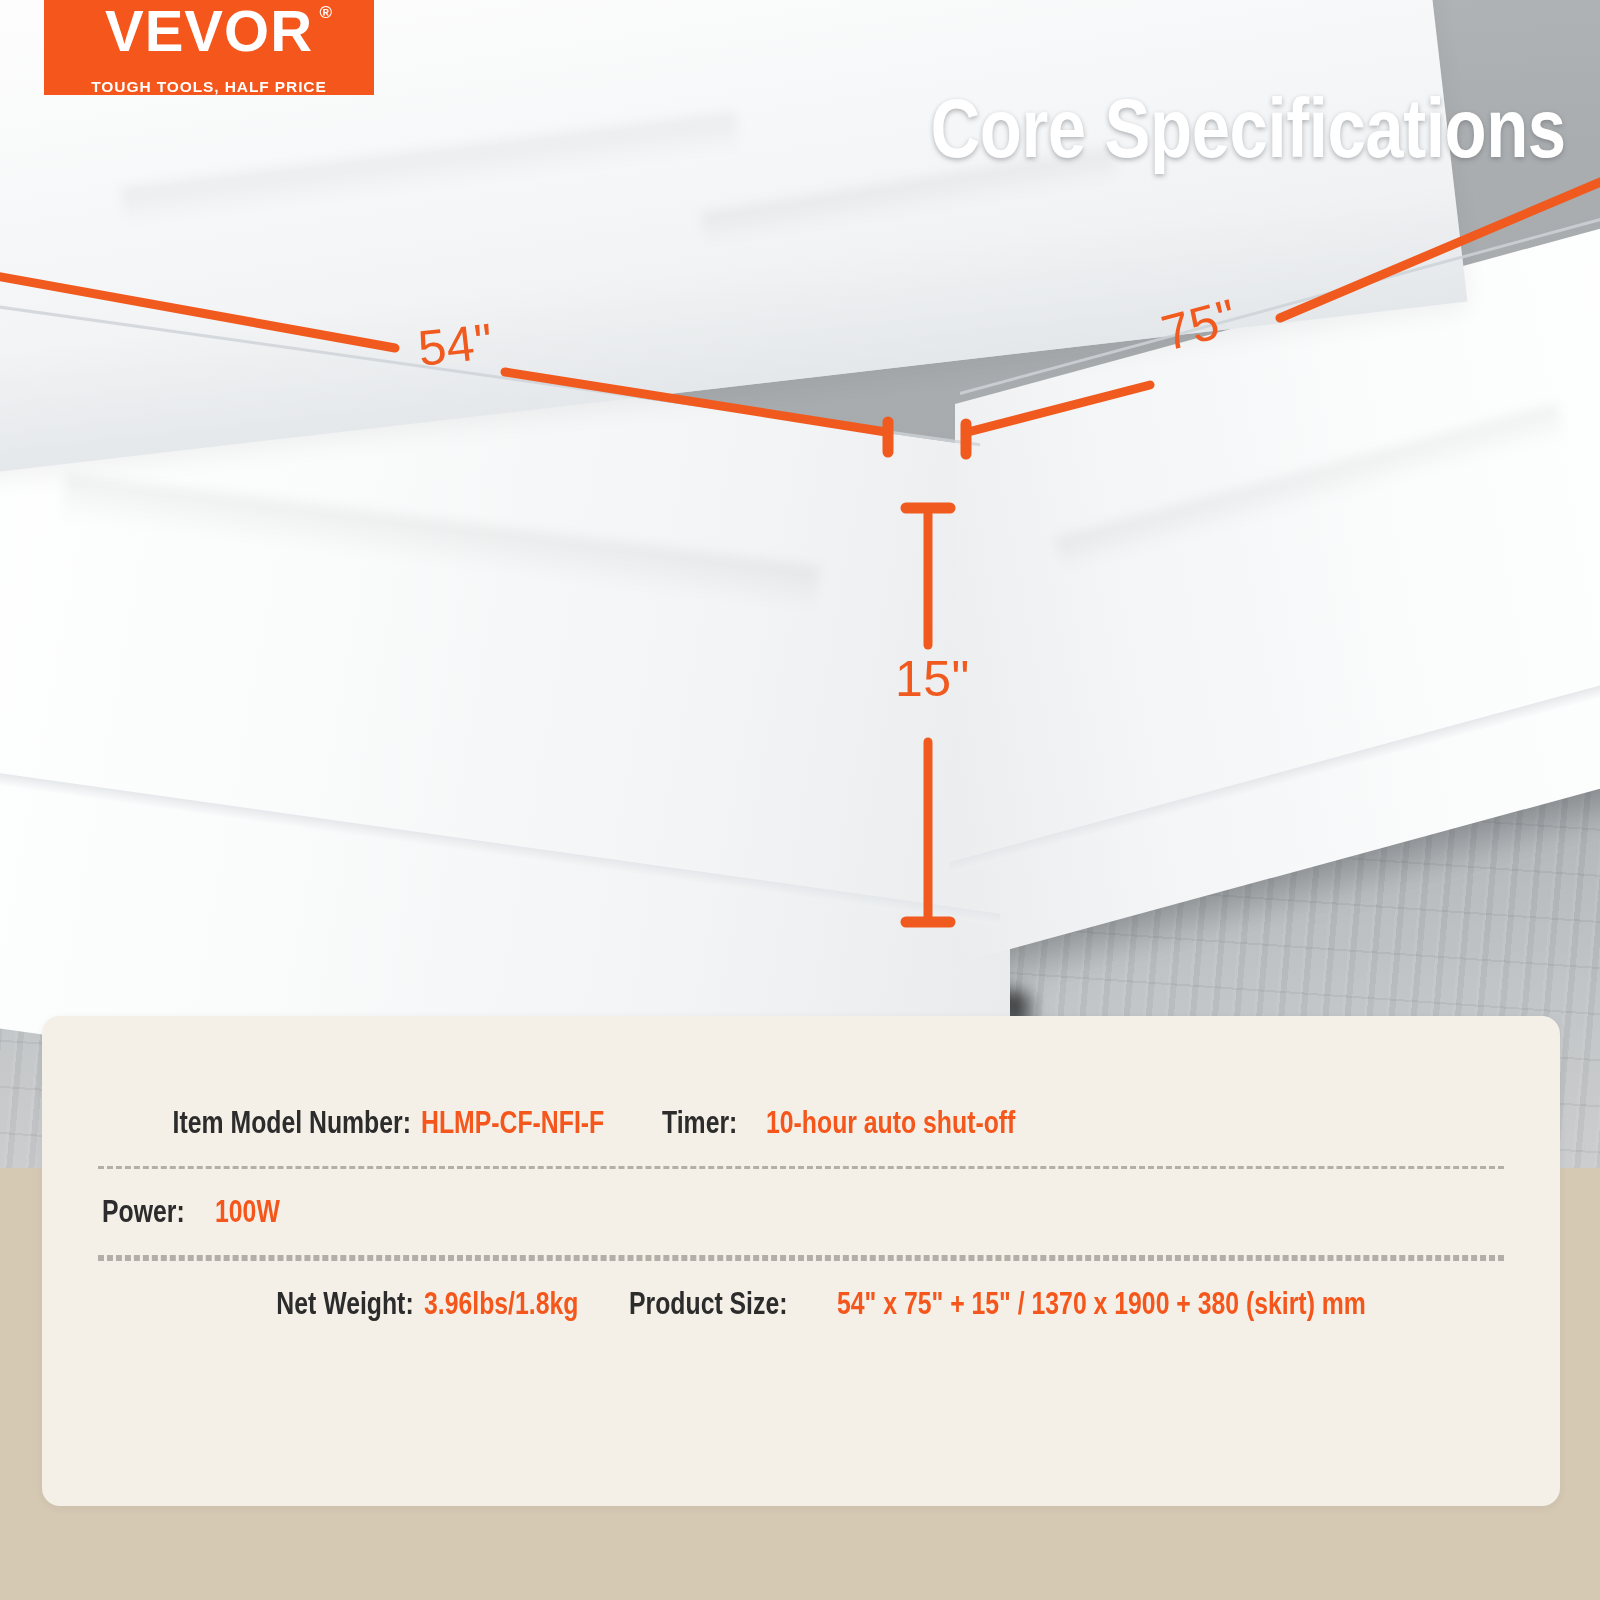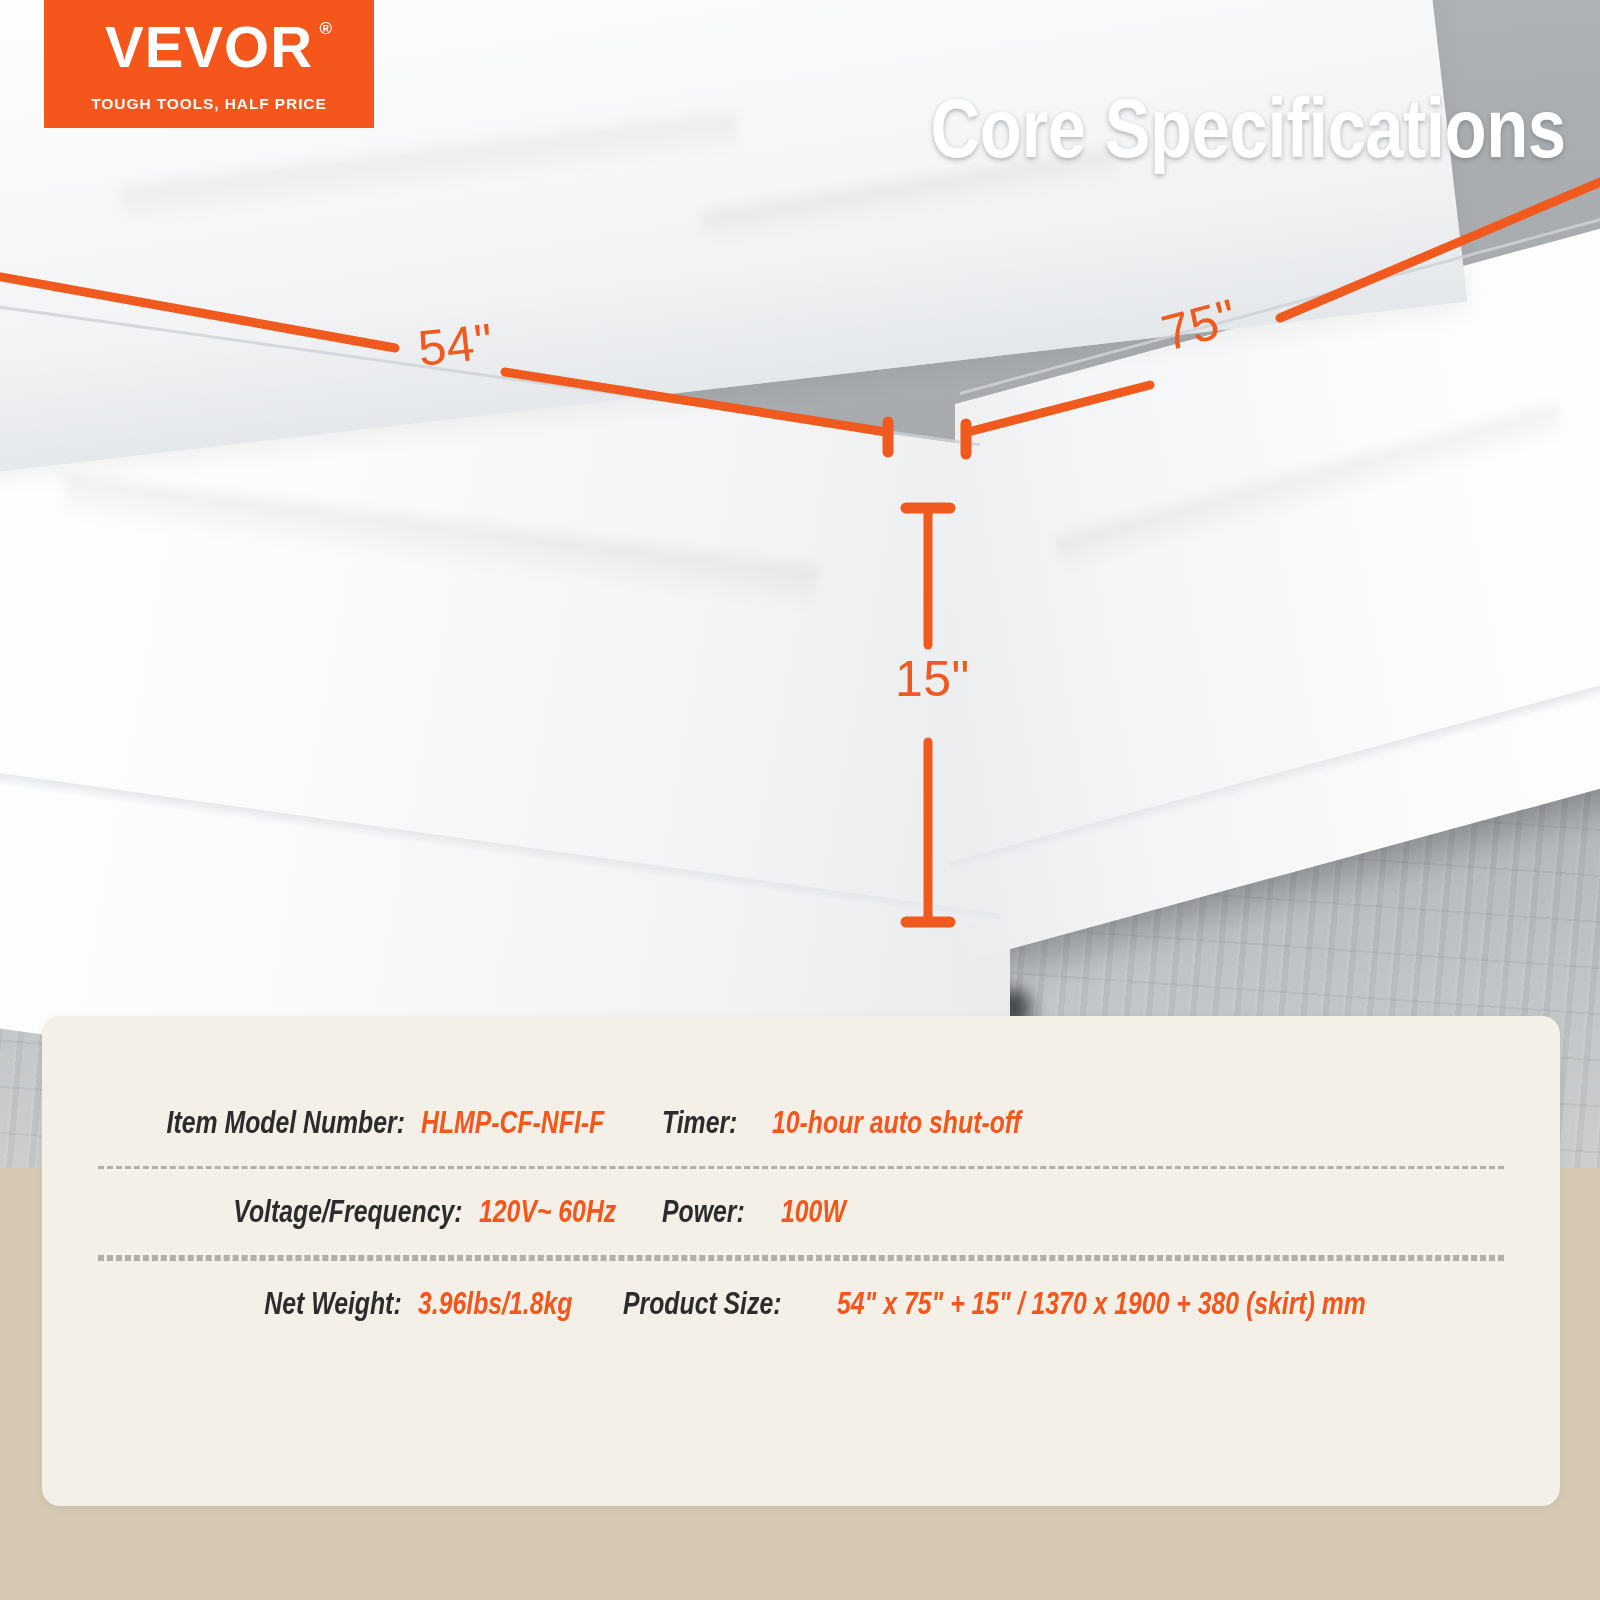--- a/index.html
+++ b/index.html
@@ -121,21 +121,21 @@
     font-weight:400;
     letter-spacing:0.5px;
     white-space:nowrap;
   }
   #label-54 { left:418px; top:316px; font-size:50px; transform:rotate(-6.4deg); }
   #label-75 { left:1162px; top:296px; font-size:50px; transform:rotate(-14.8deg); }
   #label-15 { left:895px; top:650px; font-size:50px; }
 
   
   .logo {
-    position:absolute; left:44px; top:0; width:330px; height:128px;
+    position:absolute; left:44px; top:0; width:330px; height:95px;
     background:#F4561B;
     display:flex; flex-direction:column; align-items:center; justify-content:center;
     padding-top:4px;
   }
   .logo-word {
     color:#fff; font-weight:bold; font-size:58px; line-height:0.96;
     letter-spacing:1px; font-family:"Liberation Sans", sans-serif;
     position:relative; display:inline-block;
   }
   .logo-reg {
@@ -175,23 +175,22 @@
     box-shadow:0 2px 10px rgba(0,0,0,0.06);
     padding:64px 0 0 0;
   }
   .spec-rows { display:flex; flex-direction:column; }
   .spec-row {
     display:flex; align-items:center;
     height:86px;
     padding:0 62px 0 60px;
   }
   .spec-cell {
-    display:flex; align-items:flex-end; gap:16px;
+    display:flex; align-items:flex-end; gap:10px;
     white-space:nowrap;
-    font-style:italic;
   }
   .spec-cell.left  { width:560px; justify-content:flex-end; padding-right:12px;}
   .spec-cell.right { flex:1; }
   .spec-key {
     color:#2c2c2c;
     font-weight:bold;
     font-size:31px;
     font-family:"Liberation Sans", sans-serif;
     transform:scaleX(0.80);
     transform-origin:right center;
@@ -281,24 +280,20 @@
           <span class="spec-val">HLMP-CF-NFI-F</span>
         </div>
         <div class="spec-cell right">
           <span class="spec-key">Timer:</span>
           <span class="spec-val">10-hour auto shut-off</span>
         </div>
       </div>
       <div class="divider"></div>
 
       <div class="spec-row">
-        <div class="spec-cell left">
-          <span class="spec-key">Voltage/Frequency:</span>
-          <span class="spec-val">120V~ 60Hz</span>
-        </div>
         <div class="spec-cell right">
           <span class="spec-key">Power:</span>
           <span class="spec-val">100W</span>
         </div>
       </div>
       <div class="divider"></div>
 
       <div class="divider"></div>
 
       <div class="spec-row">

